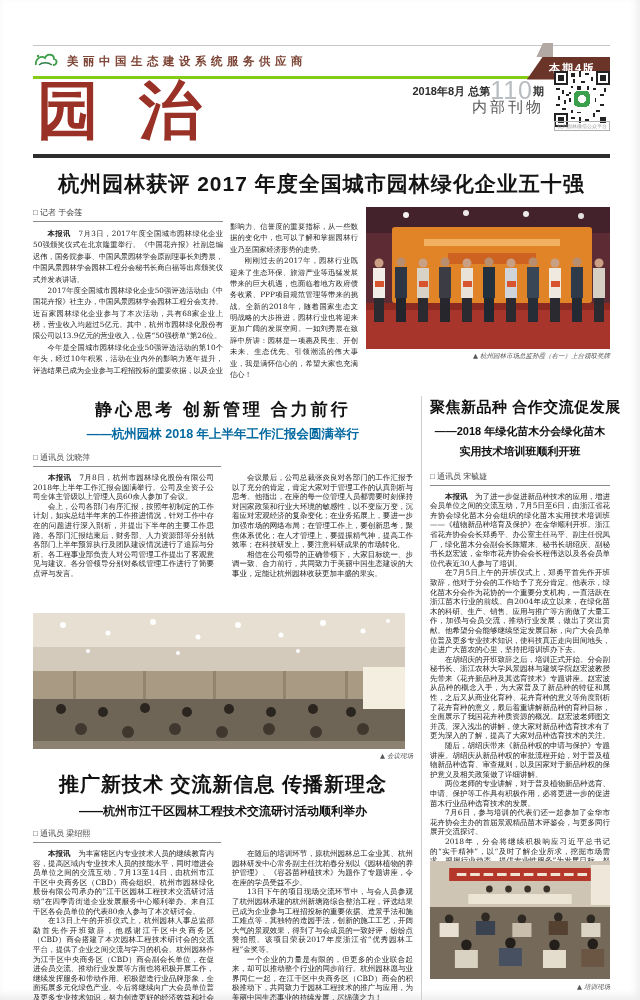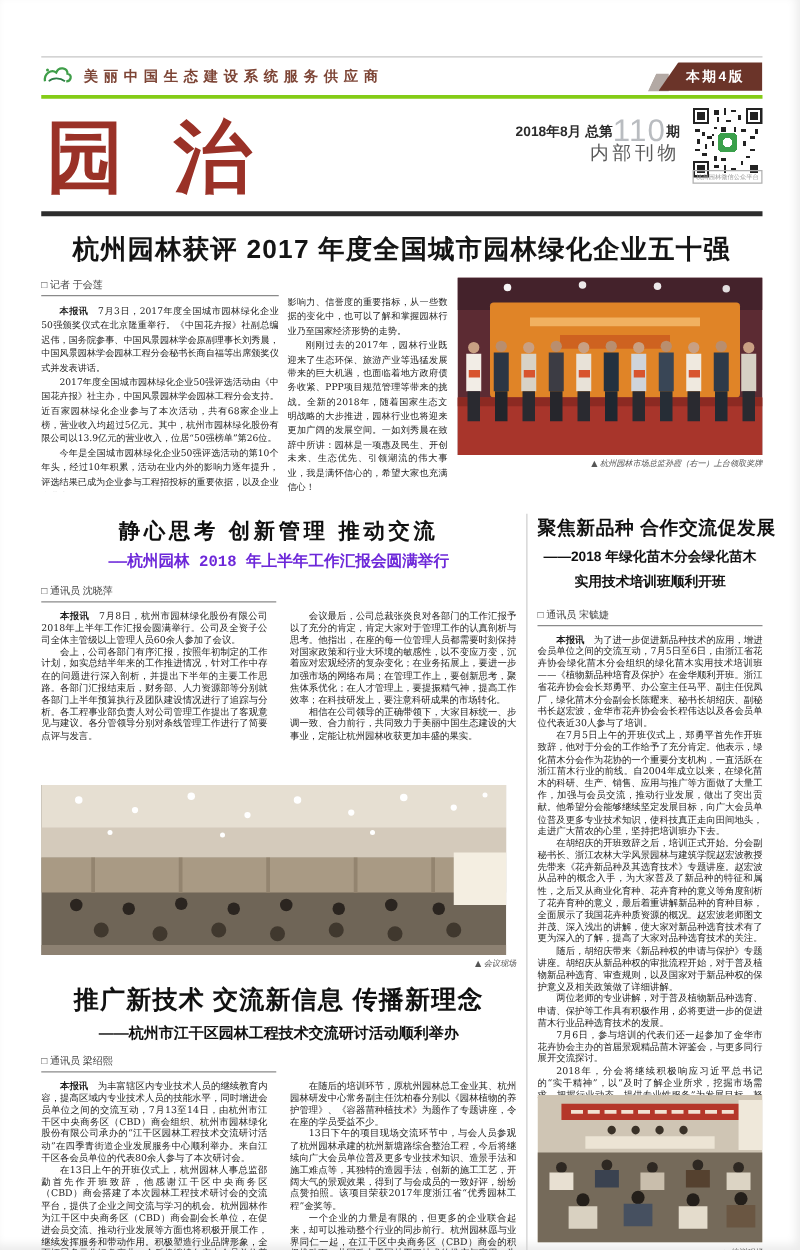--- a/index.html
+++ b/index.html
@@ -7,28 +7,28 @@
         font-family:"DejaVu Serif",serif;color:#222;margin:0 auto;
         box-shadow:inset -3px -4px 8px rgba(0,0,0,.08);}
   .content{position:absolute;left:33px;top:45px;width:577px;}
 
   
   .strip{height:30px;border-top:1px solid #c6c6c6;border-bottom:3px solid #84cc16;
          display:flex;align-items:center;justify-content:space-between;}
   .strip-left{display:flex;align-items:center;gap:8px;}
   .tagline{font-family:"Liberation Sans",sans-serif;font-weight:bold;font-size:11.5px;
            letter-spacing:4.5px;color:#7d4536;}
-  .badge-wrap{display:flex;align-items:flex-end;}
+  .badge-wrap{display:flex;align-items:flex-start;flex-direction:column;}
   .slant{width:26px;height:14px;background:linear-gradient(115deg,transparent 48%,#b3a9a4 50%);margin-right:-8px;}
   .badge{background:#6b3429;color:#fff;font-family:"Liberation Sans",sans-serif;font-weight:bold;
          font-size:11px;letter-spacing:2px;padding:4px 14px 4px 22px;
          clip-path:polygon(16px 0,100% 0,100% 100%,0 100%);}
 
   
-  .masthead{position:relative;height:70px;margin-top:15px;}
+  .masthead{position:relative;height:70px;margin-top:0;}
   .title-cn{position:absolute;left:4px;top:-4px;font-size:62px;line-height:72px;font-weight:bold;
             color:#9a3127;letter-spacing:40px;white-space:nowrap;font-family:"DejaVu Serif",serif;
             transform:scaleY(1.02);}
   .mast-right{position:absolute;right:0;top:0;width:340px;height:70px;}
   .qr-wrap{position:absolute;right:0;top:-8px;width:56px;height:56px;}
   .qr-label{position:absolute;right:0;top:50px;width:54px;border:1px solid #b0b0b0;font-size:5px;
             color:#9a9a9a;text-align:center;padding:1px 0;font-family:"Liberation Sans",sans-serif;}
   .issue-line{position:absolute;right:66px;top:-3px;font-family:"Liberation Sans",sans-serif;
               font-weight:bold;font-size:11px;color:#2c2c2c;white-space:nowrap;}
   .num110{font-size:25px;font-weight:normal;color:#b9bcc0;letter-spacing:1px;vertical-align:-4px;}
@@ -58,22 +58,22 @@
   .lead{font-weight:bold;font-family:"Liberation Sans",sans-serif;}
   .cap{font-size:6.5px;color:#555;text-align:right;margin-top:3px;font-style:italic;}
 
   
   .lower{display:flex;margin-top:12px;}
   .left-main{width:380px;padding-right:8px;border-right:1px solid #cfcfcf;}
   .right-col{width:180px;padding-left:8px;position:relative;height:596px;}
 
   .h2a{font-family:"Liberation Sans",sans-serif;font-weight:bold;font-size:17px;text-align:center;
        letter-spacing:3px;margin:2px 0 5px;color:#111;}
-  .h2sub{font-family:Liberation Mono, monospace;font-weight:bold;font-size:12.5px;text-align:center;
-         margin-bottom:9px;color:#6d28d9;}
+  .h2sub{font-family:Liberation Sans, sans-serif;font-weight:bold;font-size:12.5px;text-align:center;
+         margin-bottom:9px;color:#0369a1;}
   .cols2{display:flex;gap:18px;}
   .c186{width:186px;}
   .a2text{height:134px;overflow:hidden;}
   .a3text{height:172px;overflow:hidden;}
   p.body2{font-size:7.5px;line-height:1.28;text-align:justify;text-indent:2em;margin:0;color:#1e1e1e;}
   .h3a{font-family:"Liberation Sans",sans-serif;font-weight:bold;font-size:20px;text-align:center;
        letter-spacing:1px;margin:10px 0 5px;color:#111;}
   .h3sub{font-family:"Liberation Sans",sans-serif;font-weight:bold;font-size:12px;text-align:center;
          margin-bottom:8px;color:#111;}
 
@@ -238,21 +238,21 @@
           </g>
         </svg>
         <div class="cap">▲ 杭州园林市场总监孙霞（右一）上台领取奖牌</div>
       </div>
     </div>
 
     <div class="lower">
       <div class="left-main">
 
         <div>
-          <div class="h2a">静心思考 创新管理 推动交流</div>
+          <div class="h2a">静心思考 创新管理 合力前行</div>
           <div class="h2sub">——杭州园林 2018 年上半年工作汇报会圆满举行</div>
           <div class="byline" style="width:188px">□ 通讯员 沈晓萍</div>
           <div class="cols2">
             <div class="c186 a2text">
               <p class="body2"><b class="lead">本报讯</b><span>　7月8日，杭州市园林绿化股份有限公司2018年上半年工作汇报会圆满举行。公司及全资子公司全体主管级以上管理人员60余人参加了会议。</span></p>
               <p class="body2">会上，公司各部门有序汇报，按照年初制定的工作计划，如实总结半年来的工作推进情况，针对工作中存在的问题进行深入剖析，并提出下半年的主要工作思路。各部门汇报结束后，财务部、人力资源部等分别就各部门上半年预算执行及团队建设情况进行了追踪与分析。各工程事业部负责人对公司管理工作提出了客观意见与建议。各分管领导分别对条线管理工作进行了简要点评与发言。</p>
             </div>
             <div class="c186 a2text">
               <p class="body2">会议最后，公司总裁张炎良对各部门的工作汇报予以了充分的肯定，肯定大家对于管理工作的认真剖析与思考。他指出，在座的每一位管理人员都需要时刻保持对国家政策和行业大环境的敏感性，以不变应万变，沉着应对宏观经济的复杂变化；在业务拓展上，要进一步加强市场的网络布局；在管理工作上，要创新思考，聚焦体系优化；在人才管理上，要提振精气神，提高工作效率；在科技研发上，要注意科研成果的市场转化。</p>
               <p class="body2">相信在公司领导的正确带领下，大家目标统一、步调一致、合力前行，共同致力于美丽中国生态建设的大事业，定能让杭州园林收获更加丰盛的果实。</p>
@@ -313,21 +313,21 @@
           <div class="h3a">推广新技术 交流新信息 传播新理念</div>
           <div class="h3sub">——杭州市江干区园林工程技术交流研讨活动顺利举办</div>
           <div class="byline" style="width:188px">□ 通讯员 梁绍熙</div>
           <div class="cols2">
             <div class="c186 a3text">
               <p class="body2"><b class="lead">本报讯</b><span>　为丰富辖区内专业技术人员的继续教育内容，提高区域内专业技术人员的技能水平，同时增进会员单位之间的交流互动，7月13至14日，由杭州市江干区中央商务区（CBD）商会组织、杭州市园林绿化股份有限公司承办的“江干区园林工程技术交流研讨活动”在四季青街道企业发展服务中心顺利举办。来自江干区各会员单位的代表80余人参与了本次研讨会。</span></p>
               <p class="body2">在13日上午的开班仪式上，杭州园林人事总监邵勐首先作开班致辞，他感谢江干区中央商务区（CBD）商会搭建了本次园林工程技术研讨会的交流平台，提供了企业之间交流与学习的机会。杭州园林作为江干区中央商务区（CBD）商会副会长单位，在促进会员交流、推动行业发展等方面也将积极开展工作，继续发挥服务和带动作用。积极塑造行业品牌形象，全面拓展多元化绿色产业。今后将继续向广大会员单位普及更多专业技术知识，努力创造更好的经济效益和社会效益。</p>
             </div>
             <div class="c186 a3text">
               <p class="body2 noindent">在随后的培训环节，原杭州园林总工金业其、杭州园林研发中心常务副主任沈柏春分别以《园林植物的养护管理》、《容器苗种植技术》为题作了专题讲座，令在座的学员受益不少。</p>
-              <p class="body2">13日下午的项目现场交流环节中，与会人员参观了杭州园林承建的杭州新塘路综合整治工程，今后将继续向广大会员单位普及更多专业技术知识、造景手法和施工难点等，其独特的造园手法，创新的施工工艺，开阔大气的景观效果，得到了与会成员的一致好评，纷纷点赞拍照。该项目荣获2017年度浙江省“优秀园林工程”金奖等。</p>
+              <p class="body2">13日下午的项目现场交流环节中，与会人员参观了杭州园林承建的杭州新塘路综合整治工程，评选结果已成为企业参与工程招投标的重要依据、造景手法和施工难点等，其独特的造园手法，创新的施工工艺，开阔大气的景观效果，得到了与会成员的一致好评，纷纷点赞拍照。该项目荣获2017年度浙江省“优秀园林工程”金奖等。</p>
               <p class="body2">一个企业的力量是有限的，但更多的企业联合起来，却可以推动整个行业的同步前行。杭州园林愿与业界同仁一起，在江干区中央商务区（CBD）商会的积极推动下，共同致力于园林工程技术的推广与应用，为美丽中国生态事业的持续发展，尽绵薄之力！</p>
             </div>
           </div>
         </div>
       </div>
 
       <div class="right-col">
         <div class="h4a">聚焦新品种 合作交流促发展</div>
         <div class="h4sub">——2018 年绿化苗木分会绿化苗木</div>
         <div class="h4sub">实用技术培训班顺利开班</div>

